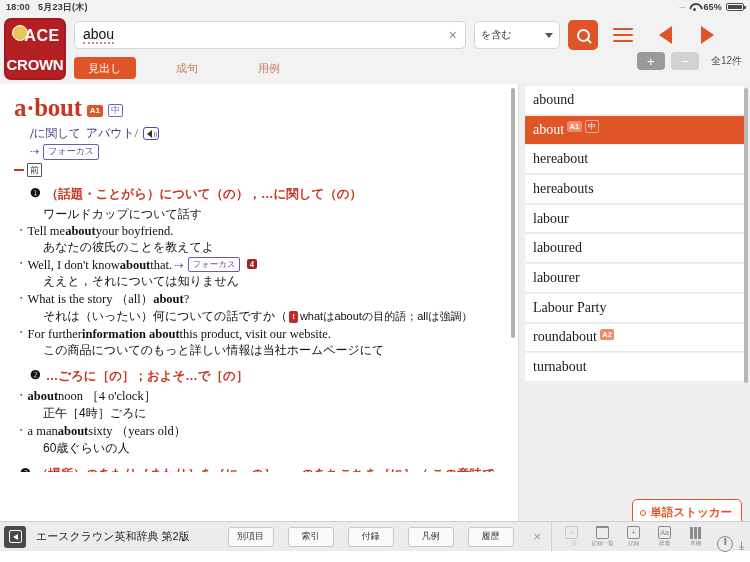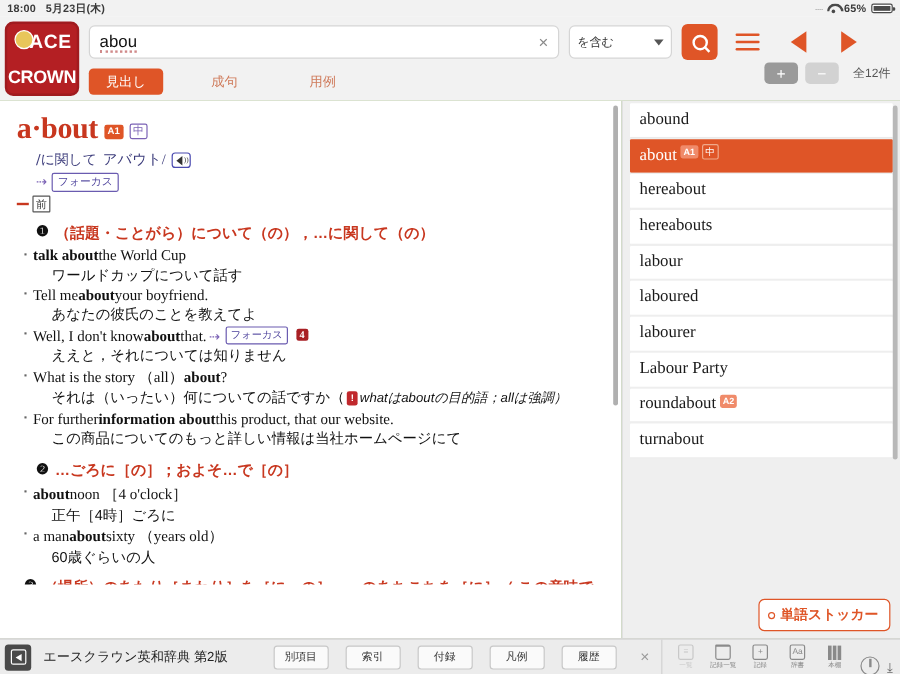--- a/index.html
+++ b/index.html
@@ -223,21 +223,21 @@
     background: #a81f24; color:#fff; font-size: 8.5px; font-weight: bold;
     padding: 0px 3px; border-radius: 2px; margin-left: 4px; display: inline-block;
     position: relative; top:-1px;
   }
   .bang {
     background: #c0282d; color:#fff; font-size: 8px; font-weight: bold;
     padding: 0 3px; border-radius: 2px; display:inline-block; margin: 0 2px;
     position: relative; top: -1px;
   }
   .arrow-i { color: #7b62b5; font-size: 11px; margin: 0 2px; }
-  .small-note { font-size: 11px; font-style: italic; }
+  .small-note { font-size: 11px; }
   .cut-row { overflow: hidden; height: 14px; padding-left: 10px; }
 
   
   .list-pane {
     width: 232px; background: #efefef; border-left: 1px solid #dcdcdc;
     position: relative; overflow: hidden; padding-top: 2px;
   }
   .list-item {
     height: 28.7px; background: #fff; border-bottom: 1px solid #eaeaea;
     display: flex; align-items: center; padding-left: 8px; gap: 3px;
@@ -267,21 +267,21 @@
   .stocker-btn {
     position: absolute; right: 8px; bottom: 6px;
     border: 1.5px solid #df5527; background: #fff; border-radius: 5px;
     color: #df5527; font-size: 11.5px; font-weight: bold;
     padding: 5px 9px 5px 7px; display: flex; align-items: center; gap: 4px;
   }
   .st-circle { width: 6px; height: 6px; border: 1px solid #df5527; border-radius: 50%; }
 
   
   .bottombar {
-    position: absolute; left: 0; right: 0; bottom: 0; height: 30px;
+    position: absolute; left: 0; right: 0; bottom: 11px; height: 30px;
     background: #ececec; border-top: 1px solid #cfcfcf;
     display: flex; align-items: center; padding: 0 4px;
   }
   .home-btn {
     width: 22px; height: 22px; background: #4a4a4a; border-radius: 3px;
     display: flex; align-items: center; justify-content: center; margin-right: 10px;
     flex: 0 0 auto;
   }
   .home-inner {
     width: 13px; height: 13px; border: 1.5px solid #fff; border-radius: 2px;
@@ -410,24 +410,20 @@
       <span class="dash"></span>
       <span class="pos-tag">前</span>
     </div>
 
     <div class="sense">
       <span class="num">❶</span>
       <span>（話題・ことがら）について（の），…に関して（の）</span>
     </div>
 
     <div class="ex">
-      <div class="ex-en">
-          <span class="bold">talk about</span>
-          <span> the World Cup</span>
-        </div>
       <div class="ex-ja">ワールドカップについて話す</div>
     </div>
 
     <div class="ex">
       <div class="ex-en">
           <span>Tell me </span>
           <span class="bold">about</span>
           <span> your boyfriend.</span>
         </div>
       <div class="ex-ja">あなたの彼氏のことを教えてよ</div>
@@ -451,21 +447,21 @@
           <span class="bold"> about</span>
           <span>?</span>
         </div>
       <div class="ex-ja"><span>それは（いったい）何についての話ですか（</span><span class="bang">!</span><span class="small-note">whatはaboutの目的語；allは強調）</span></div>
     </div>
 
     <div class="ex">
       <div class="ex-en">
           <span>For further </span>
           <span class="bold">information about</span>
-          <span> this product, that our website.</span>
+          <span> this product, visit our website.</span>
         </div>
       <div class="ex-ja">この商品についてのもっと詳しい情報は当社ホームページにて</div>
     </div>
 
     <div class="sense">
       <span class="num">❷</span>
       <span>…ごろに［の］；およそ…で［の］</span>
     </div>
 
     <div class="ex">

